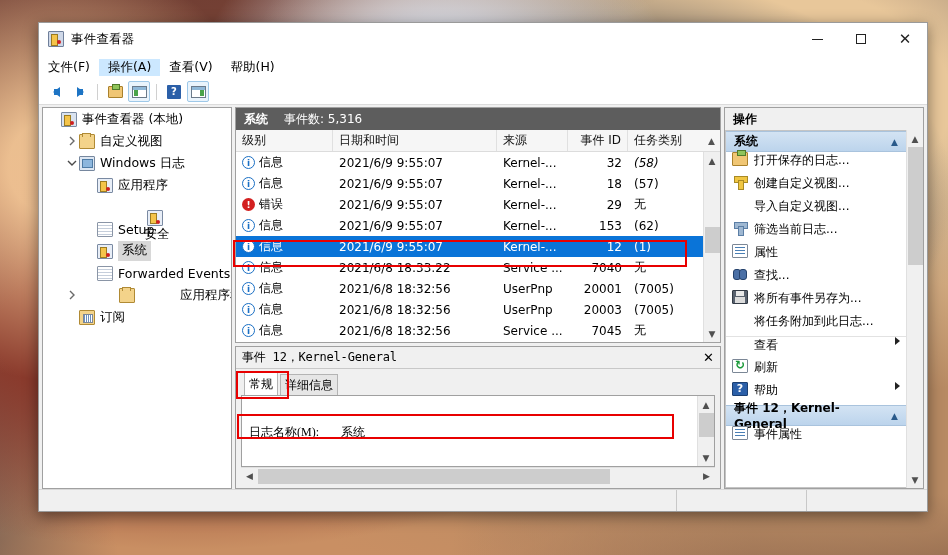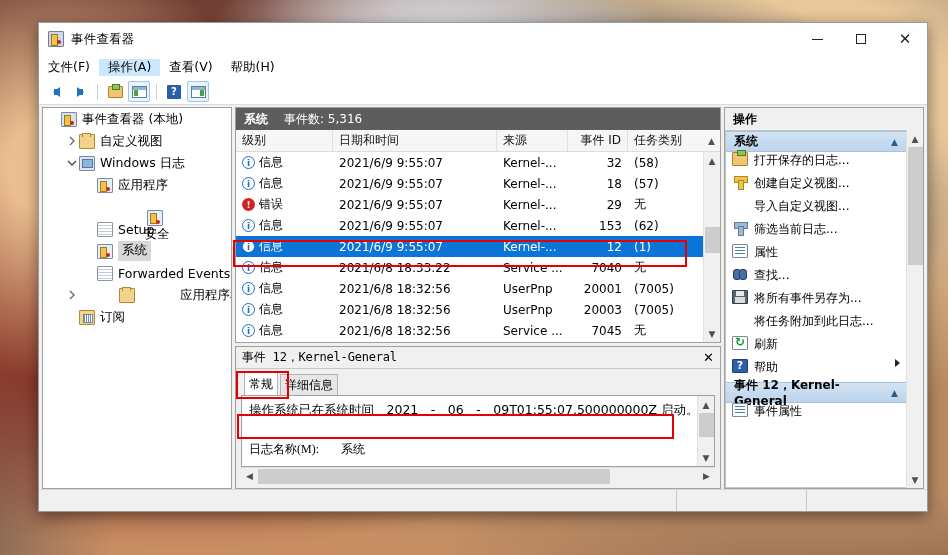--- a/index.html
+++ b/index.html
@@ -424,21 +424,21 @@
         <div id="list-rows-wrap">
           <div id="list-rows">
               <div class="row">
                 <div class="rc c-level" style="border-right: none;">
                   <span class="lvl-ico lvl-info">i</span>
                   <span>信息</span>
                 </div>
                 <div class="rc c-date" style="border-right: none;">2021/6/9 9:55:07</div>
                 <div class="rc c-src" style="border-right: none;">Kernel-...</div>
                 <div class="rc c-id" style="border-right: none; justify-content: flex-end;">32</div>
-                <div class="rc c-task" style="border-right: none;">(58)</div>
+                <div class="rc c-task" style="border-right: none; font-style: italic;">(58)</div>
               </div>
               <div class="row">
                 <div class="rc c-level" style="border-right: none;">
                   <span class="lvl-ico lvl-info">i</span>
                   <span>信息</span>
                 </div>
                 <div class="rc c-date" style="border-right: none;">2021/6/9 9:55:07</div>
                 <div class="rc c-src" style="border-right: none;">Kernel-...</div>
                 <div class="rc c-id" style="border-right: none; justify-content: flex-end;">18</div>
                 <div class="rc c-task" style="border-right: none;">(57)</div>
@@ -529,21 +529,20 @@
           <span id="detail-title">事件 12，Kernel-General</span>
           <span id="detail-close">✕</span>
         </div>
         <div id="tabstrip">
           <div class="tab active">常规</div>
           <div class="tab">详细信息</div>
         </div>
         <div id="detail-body">
           <div id="detail-inner">
             <div id="detail-text">
-              <div class="msg-line">操作系统已在系统时间　2021　-　06　-　09T01:55:07.500000000Z 启动。</div>
               <div class="kv-line">
                 <span class="kv-key">日志名称(M):</span>
                 <span>系统</span>
               </div>
             </div>
             <div class="vsb">
               <div class="vsb-btn">▲</div>
               <div class="vsb-track">
                 <div class="vsb-thumb" style="top:0px;height:24px;"></div>
               </div>
@@ -594,20 +593,25 @@
               <span>查找...</span>
             </div>
             <div class="act-item">
               <span class="act-ico ai-save"></span>
               <span>将所有事件另存为...</span>
             </div>
             <div class="act-item">
               <span class="act-ico blank"></span>
               <span>将任务附加到此日志...</span>
             </div>
+            <div class="act-item sep">
+              <span class="act-ico blank"></span>
+              <span>查看</span>
+              <span class="submenu-arrow"></span>
+            </div>
             <div class="act-item">
               <span class="act-ico ai-refresh"></span>
               <span>刷新</span>
             </div>
             <div class="act-item">
               <span class="act-ico ai-help"></span>
               <span>帮助</span>
               <span class="submenu-arrow"></span>
             </div>
             <div class="act-group">

